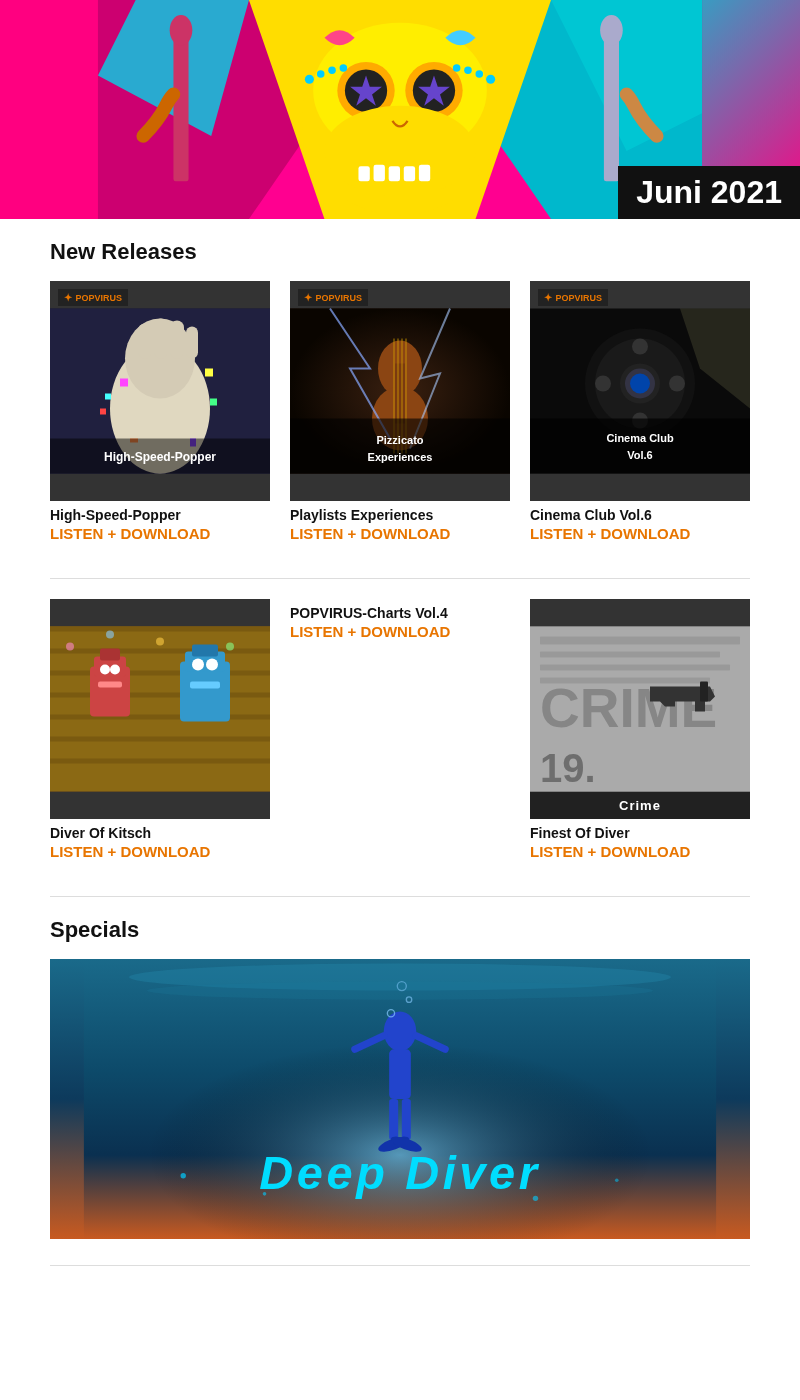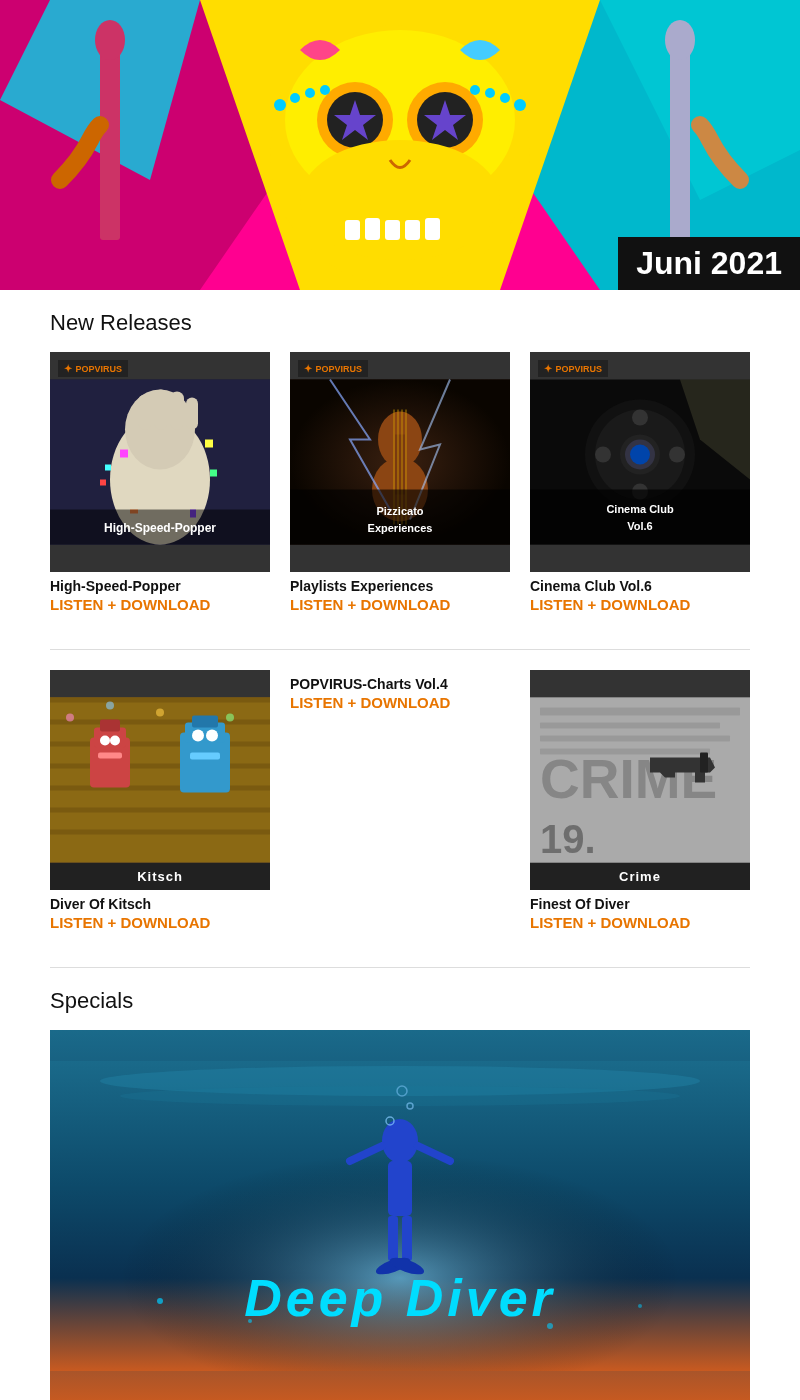--- a/index.html
+++ b/index.html
@@ -1,21 +1,21 @@
 <!DOCTYPE html>
 <html><head>
   <meta charset="utf-8">
   <style>
     * { margin: 0; padding: 0; box-sizing: border-box; }
     body { font-family: Arial, sans-serif; background: #fff; width: 800px; }
 
     
     .hero {
       width: 800px;
-      height: 290px;
+      height: 219px;
       background: linear-gradient(135deg, #ff0080 0%, #ff0080 40%, #00c8d4 60%, #ff0080 100%);
       position: relative;
       overflow: hidden;
     }
     .hero-overlay {
       position: absolute;
       bottom: 0;
       right: 0;
       background: #111;
       color: #fff;
@@ -27,21 +27,21 @@
       width: 100%;
       height: 100%;
     }
 
     
     .section {
       padding: 20px 50px 10px 50px;
     }
     .section-title {
       font-size: 22px;
-      font-weight: normal;
+      font-weight: bold;
       color: #111;
       margin-bottom: 16px;
     }
     .grid-3 {
       display: grid;
       grid-template-columns: repeat(3, 1fr);
       gap: 20px;
       margin-bottom: 10px;
     }
     .card {
@@ -76,21 +76,21 @@
     }
     .divider {
       border: none;
       border-top: 1px solid #ddd;
       margin: 16px 50px 0 50px;
     }
 
     
     .specials-img {
       width: 100%;
-      height: 372px;
+      height: 280px;
       background: linear-gradient(180deg, #1a6a8a 0%, #0d3a5c 50%, #c85a20 100%);
       position: relative;
       overflow: hidden;
       display: flex;
       align-items: center;
       justify-content: center;
     }
 
     
     .overlay-label {
@@ -323,21 +323,20 @@
           <rect x="142" y="18" width="26" height="12" fill="#2277aa" rx="2"></rect>
           <circle cx="148" cy="38" r="6" fill="#fff"></circle>
           <circle cx="162" cy="38" r="6" fill="#fff"></circle>
           <rect x="140" y="55" width="30" height="7" fill="#66ccff" rx="2"></rect>
 
           <circle cx="20" cy="20" r="4" fill="#ff88cc" opacity="0.6"></circle>
           <circle cx="60" cy="8" r="4" fill="#88ccff" opacity="0.6"></circle>
           <circle cx="110" cy="15" r="4" fill="#ffcc44" opacity="0.6"></circle>
           <circle cx="180" cy="20" r="4" fill="#88ff88" opacity="0.6"></circle>
         </svg>
-        <div class="overlay-label">Kitsch</div>
       </div>
       <div class="card-title">Diver Of Kitsch</div>
       <a class="card-link">LISTEN + DOWNLOAD</a>
     </div>
 
     <div class="card">
       <div class="card-title">POPVIRUS-Charts Vol.4</div>
       <a class="card-link">LISTEN + DOWNLOAD</a>
     </div>
 

